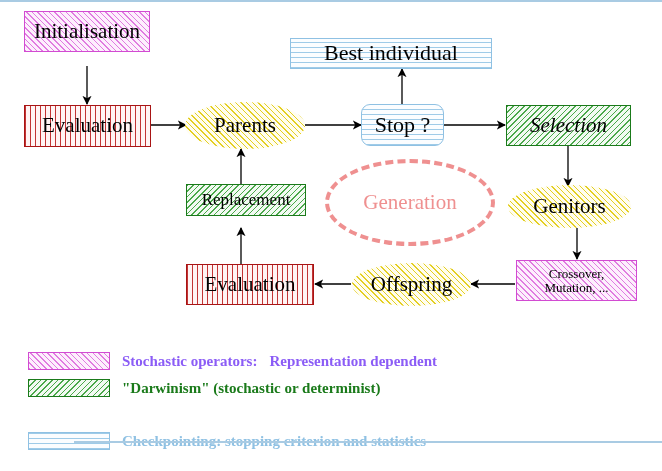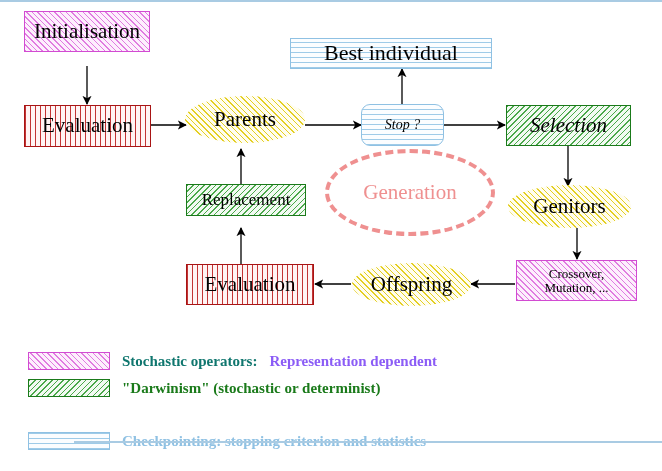--- a/index.html
+++ b/index.html
@@ -110,45 +110,45 @@
 </svg>
 
 <div class="node box pat-magenta" style="left:24px;top:11px;width:126px;height:41px;">
   <span class="lbl" style="font-size:21px;">Initialisation</span>
 </div>
 
 <div class="node box pat-red" style="left:24px;top:105px;width:127px;height:42px;">
   <span class="lbl" style="font-size:21px;">Evaluation</span>
 </div>
 
-<div class="node ell pat-yellow" style="left:185px;top:96px;width:120px;height:47px;">
+<div class="node ell pat-yellow" style="left:185px;top:102px;width:120px;height:47px;">
   <span class="lbl" style="font-size:21px;">Parents</span>
 </div>
 
 <div class="node box pat-blue" style="left:290px;top:38px;width:202px;height:31px;">
   <span class="lbl" style="font-size:22px;">Best individual</span>
 </div>
 
 <div class="node box rrect pat-blue" style="left:361px;top:104px;width:83px;height:42px;">
-  <span class="lbl" style="font-size:14px;font-style:italic;">Stop ?</span>
+  <span class="lbl" style="font-size:22px;">Stop ?</span>
 </div>
 
 <div class="node box pat-green" style="left:506px;top:105px;width:125px;height:41px;">
   <span class="lbl" style="font-size:21px;font-style:italic;">Selection</span>
 </div>
 
 <div class="node ell pat-yellow" style="left:508px;top:185px;width:123px;height:43px;">
   <span class="lbl" style="font-size:21px;">Genitors</span>
 </div>
 
 <div class="node box pat-green" style="left:186px;top:184px;width:120px;height:32px;">
   <span class="lbl" style="font-size:17px;">Replacement</span>
 </div>
 
-<div class="gen-ell" style="left:325px;top:149px;width:170px;height:87px;text-align:center;">
+<div class="gen-ell" style="left:325px;top:159px;width:170px;height:87px;text-align:center;">
   <span class="lbl" style="font-size:21px;">Generation</span>
 </div>
 
 <div class="node box pat-red" style="left:186px;top:264px;width:128px;height:41px;">
   <span class="lbl" style="font-size:21px;">Evaluation</span>
 </div>
 
 <div class="node ell pat-yellow" style="left:352px;top:263px;width:119px;height:43px;">
   <span class="lbl" style="font-size:21px;">Offspring</span>
 </div>
@@ -156,21 +156,21 @@
 <div class="node box pat-magenta" style="left:516px;top:260px;width:121px;height:41px;flex-direction:column;justify-content:center;">
   <span class="lbl" style="font-size:13px;">Crossover,</span>
   <span class="lbl" style="font-size:13px;">Mutation, ...</span>
 </div>
 
 <div class="legend">
 
   <div class="leg-row" style="top:8px;">
     <span class="swatch box pat-magenta" style="top:4px;"></span>
     <span class="leg-text">
-      <span style="color:#0f766e;">Stochastic operators:</span><span class="part2" style="color:#8b5cf6;">Representation dependent</span>
+      <span style="color:#8b5cf6;">Stochastic operators:</span><span class="part2" style="color:#8b5cf6;">Representation dependent</span>
     </span>
   </div>
 
   <div class="leg-row" style="top:35px;">
     <span class="swatch box pat-green" style="top:4px;"></span>
     <span class="leg-text" style="color:#1a7a1a;">"Darwinism" (stochastic or determinist)</span>
   </div>
 
 
   <div class="leg-row" style="top:88px;">

